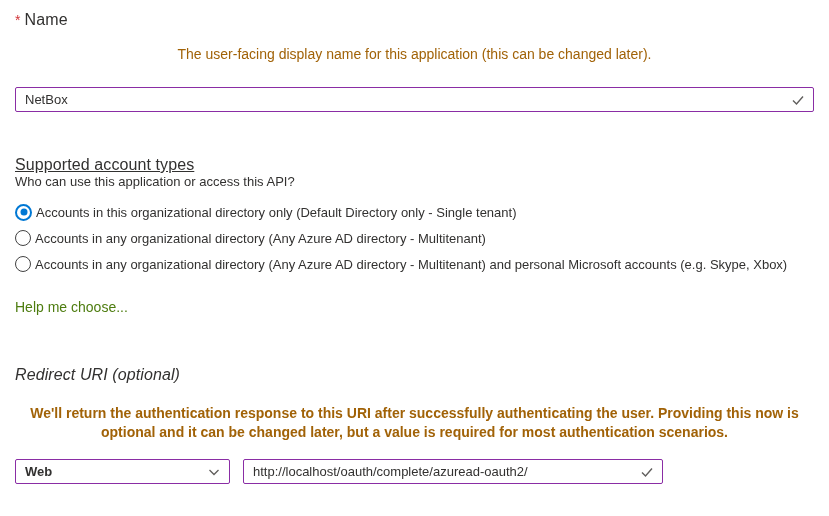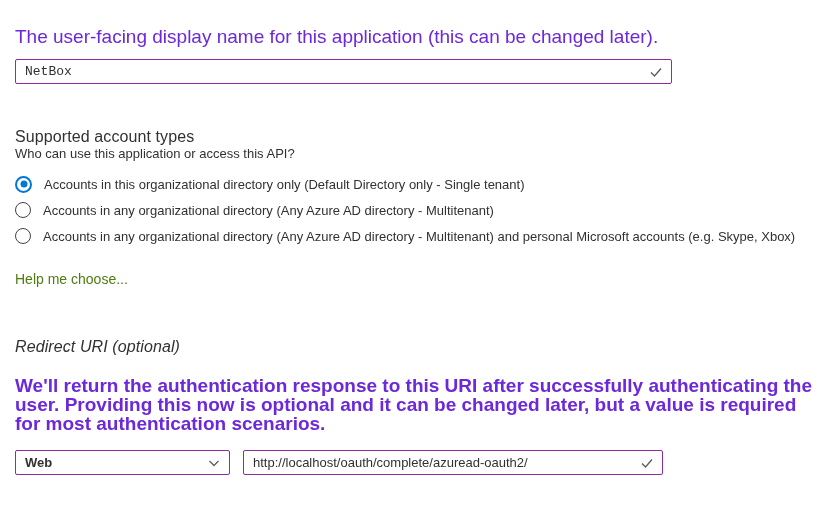--- a/index.html
+++ b/index.html
@@ -14,24 +14,25 @@
   .section-title {
     font-size: 16px;
     font-weight: 400;
     color: #323130;
     letter-spacing: 0.1px;
   }
   .required-marker { color: #d13438; margin-right: 4px; font-size: 14px; }
 
   .desc {
     margin-top: 16px;
-    font-size: 19px;
-    color: #6d28d9;
+    font-size: 14px;
+    color: #a16207;
     line-height: 19px;
     max-width: 800px;
+    text-align: center;
   }
 
   .field-box {
     position: relative;
     height: 25px;
     border: 1px solid #8a2da5;
     border-radius: 2px;
     background: #fff;
     display: flex;
     align-items: center;
@@ -40,36 +41,36 @@
     border: none;
     outline: none;
     background: transparent;
     font-family: inherit;
     font-size: 13px;
     color: #323130;
     width: 100%;
     height: 100%;
     padding: 0 28px 0 9px;
   }
-  .name-field { margin-top: 13px; width: 657px; font-family: Liberation Mono, monospace; }
+  .name-field { margin-top: 23px; width: 799px; }
 
   .icon-right {
     position: absolute;
     right: 8px;
     top: 50%;
     transform: translateY(-50%);
     width: 14px;
     height: 14px;
     display: flex;
     align-items: center;
     justify-content: center;
   }
 
   .section { margin-top: 0; }
-  .account-types-title { margin-top: 44px; }
+  .account-types-title { margin-top: 44px; text-decoration: underline; }
   .question { font-size: 13px; }
 
   .radio-group { margin-top: 14px; }
   .radio-row {
     display: flex;
     align-items: center;
     height: 18px;
     margin-bottom: 8px;
     cursor: pointer;
   }
@@ -89,21 +90,21 @@
   }
   .radio-circle.selected::after {
     content: "";
     position: absolute;
     left: 50%; top: 50%;
     transform: translate(-50%, -50%);
     width: 7px; height: 7px;
     border-radius: 50%;
     background: #0078d4;
   }
-  .radio-label { margin-left: 12px; font-size: 13px; color: #323130; white-space: nowrap; }
+  .radio-label { margin-left: 4px; font-size: 13px; color: #323130; white-space: nowrap; }
 
   .help-link {
     display: inline-block;
     margin-top: 18px;
     color: #4d7c0f;
     font-size: 14px;
     text-decoration: none;
     cursor: pointer;
   }
 
@@ -133,20 +134,21 @@
     font-weight: bold;
   }
   .uri-field { margin-left: 13px; width: 420px; }
 </style>
 </head>
 <body>
 
 <div class="page">
 
   <div class="section">
+    <div class="section-title"><span class="required-marker">*</span><span>Name</span></div>
 
     <div class="desc">The user-facing display name for this application (this can be changed later).</div>
 
     <div class="field-box name-field">
       <input type="text" value="NetBox" style="">
       <span class="icon-right">
         <svg width="14" height="14" viewBox="0 0 14 14">
           <polyline points="2,7.5 5.5,11 12,3.5" fill="none" stroke="#605e5c" stroke-width="1.4"></polyline>
         </svg>
       </span>

